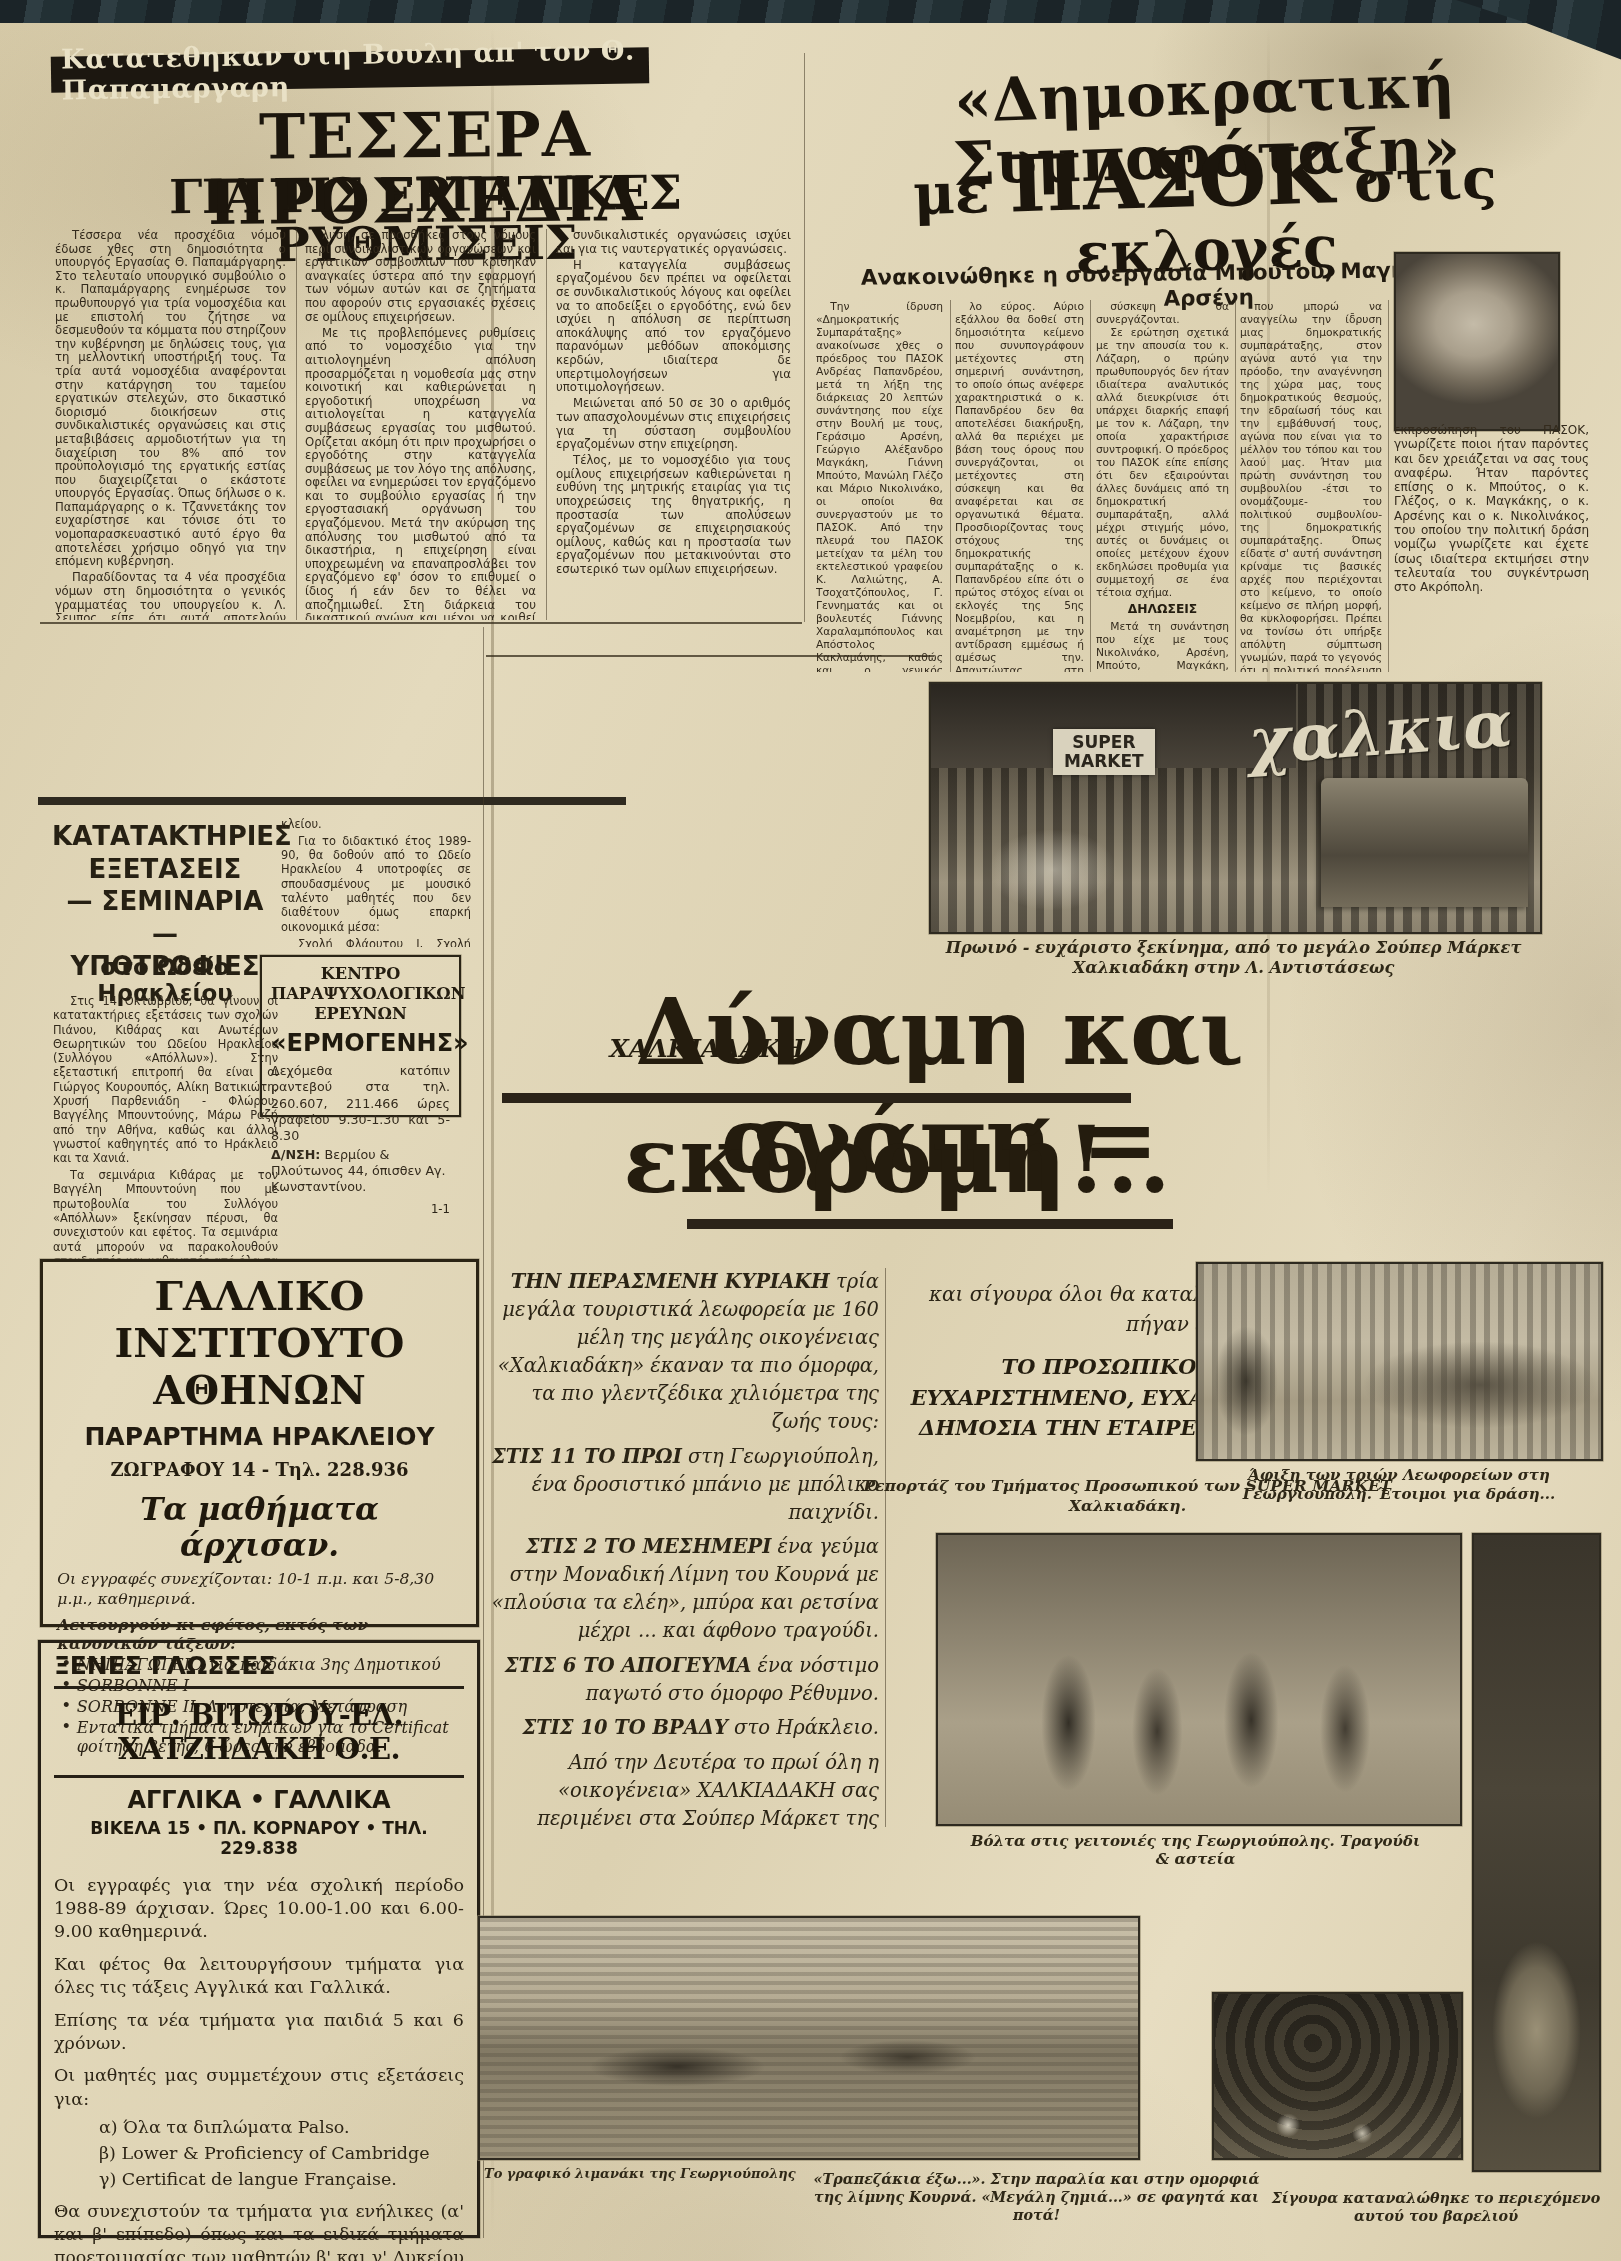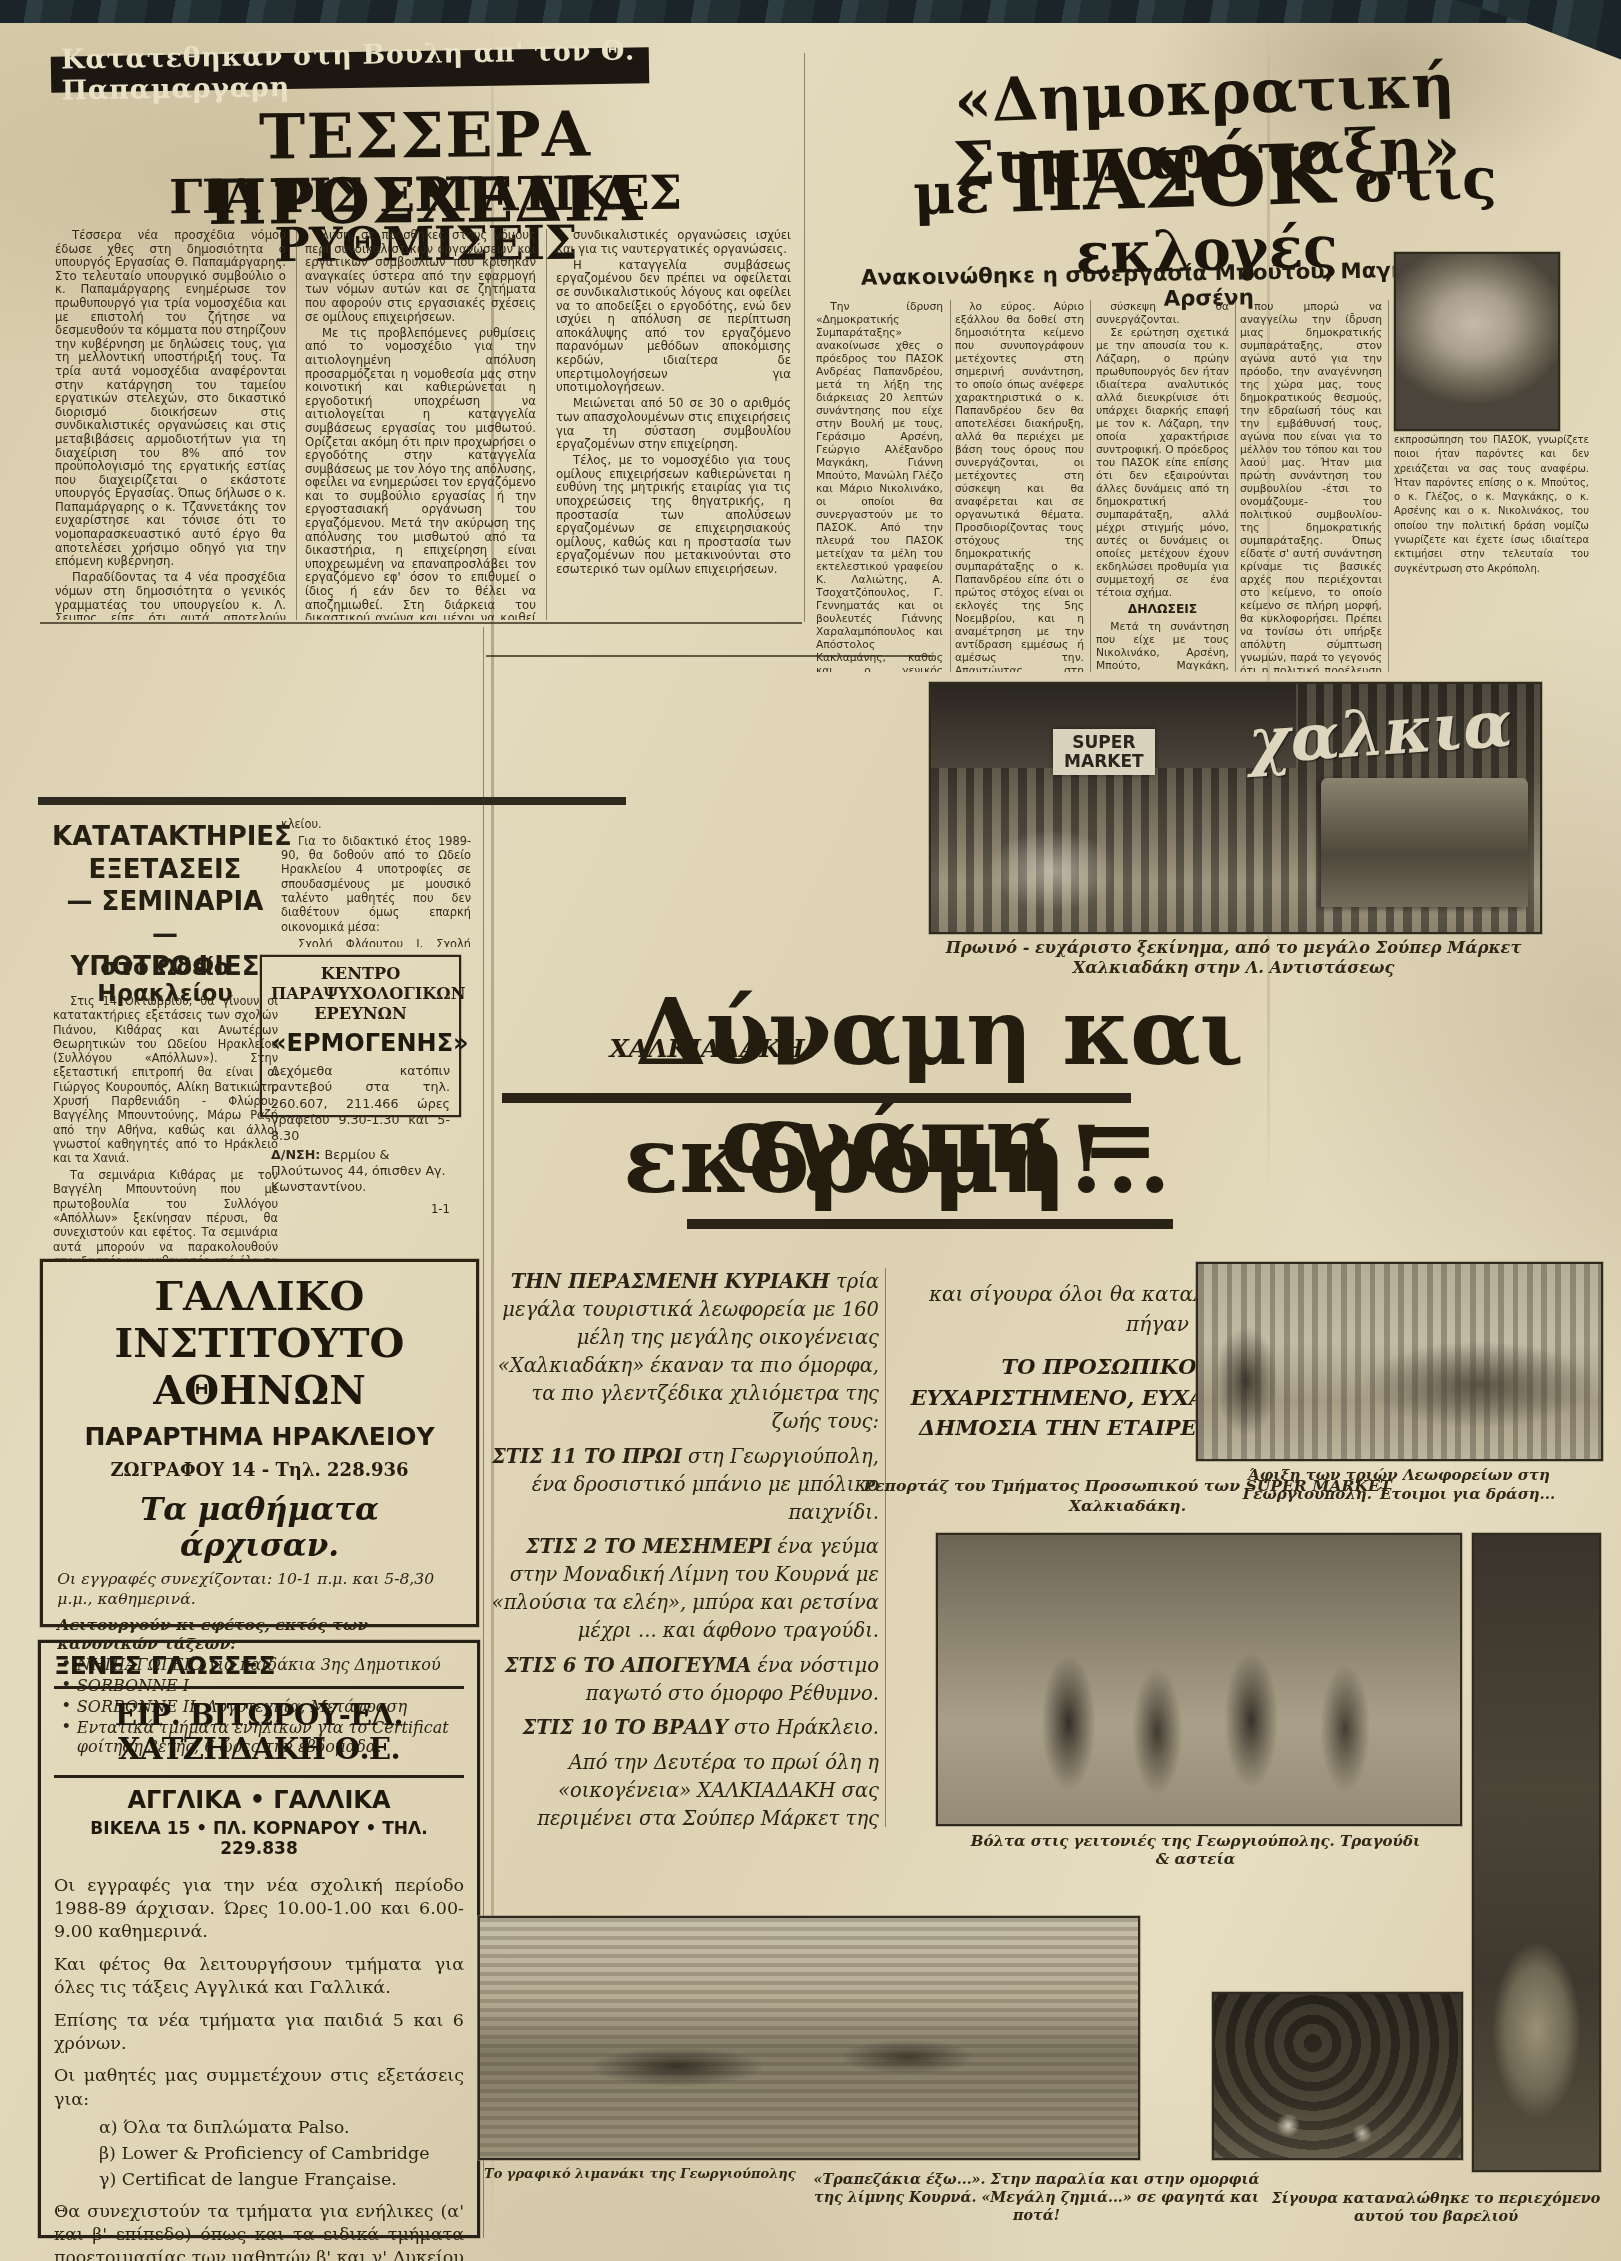--- a/index.html
+++ b/index.html
@@ -101,21 +101,21 @@
     <p>που μπορώ να αναγγείλω την ίδ̄ρυση μιας δημοκρατικής συμπαράταξης, στον αγώνα αυτό για την πρόοδο, την αναγέννηση της χώρα μας, τους δημοκρατικούς θεσμούς, την εδραίωσή τόυς και την εμβάθυνσή τους, αγώνα που είναι για το μέλλον του τόπου και του λαού μας. Ήταν μια πρώτη συνάντηση του συμβουλίου -έτσι το ονομάζουμε- του πολιτικού συμβουλίου- της δημοκρατικής συμπαράταξης. Όπως είδατε σ' αυτή συνάντηση κρίναμε τις βασικές αρχές που περιέχονται στο κείμενο, το οποίο κείμενο σε πλήρη μορφή, θα κυκλοφορήσει. Πρέπει να τονίσω ότι υπήρξε απόλυτη σύμπτωση γνωμών, παρά το γεγονός ότι η πολιτική προέλευση είναι ποικίλη για τον καθένα μας. Υπήρξε</p>
   </div>
   <div class="abs vrule" style="left:1388px;top:300px;height:372px;"></div>
 
   <div class="abs photo" style="left:1394px;top:252px;width:162px;height:175px;
        background:
          radial-gradient(ellipse 58% 46% at 48% 40%, #c4bba8 0%, #a99f8c 40%, #756c5c 72%, #4a443a 100%),
          radial-gradient(ellipse 30% 18% at 46% 30%, #8a8070 0%, transparent 70%),
          linear-gradient(180deg,#57534a 0%,#6e675a 30%,#55503f 100%);
        background-blend-mode:normal,multiply,normal;"></div>
-  <div class="abs pcol" style="left:1394px;top:433px;width:195px;height:234px;font-size:10px;line-height:14.3px;">
+  <div class="abs pcol" style="left:1394px;top:423px;width:195px;height:234px;font-size:12px;line-height:14.3px;">
     <p style="text-indent:0;">εκπροσώπηση του ΠΑΣΟΚ, γνωρίζετε ποιοι ήταν παρόντες και δεν χρειάζεται να σας τους αναφέρω. Ήταν παρόντες επίσης ο κ. Μπούτος, ο κ. Γλέζος, ο κ. Μαγκάκης, ο κ. Αρσένης και ο κ. Νικολινάκος, του οποίου την πολιτική δράση νομίζω γνωρίζετε και έχετε ίσως ιδιαίτερα εκτιμήσει στην τελευταία του συγκέντρωση στο Ακρόπολη.</p>
   </div>
 
   <div class="abs" style="left:38px;top:797px;width:588px;height:7.8px;background:#2f2a20;"></div>
 
   <div class="abs pre" style="left:52px;top:820px;width:226px;text-align:center;font-weight:bold;font-size:26px;line-height:32.5px;color:#262013;">ΚΑΤΑΤΑΚΤΗΡΙΕΣ
 ΕΞΕΤΑΣΕΙΣ
 — ΣΕΜΙΝΑΡΙΑ —
 ΥΠΟΤΡΟΦΙΕΣ</div>
   <div class="abs" style="left:52px;top:954px;width:226px;text-align:center;font-weight:bold;font-size:23px;color:#262013;">στο Ωδείο Ηρακλείου</div>

